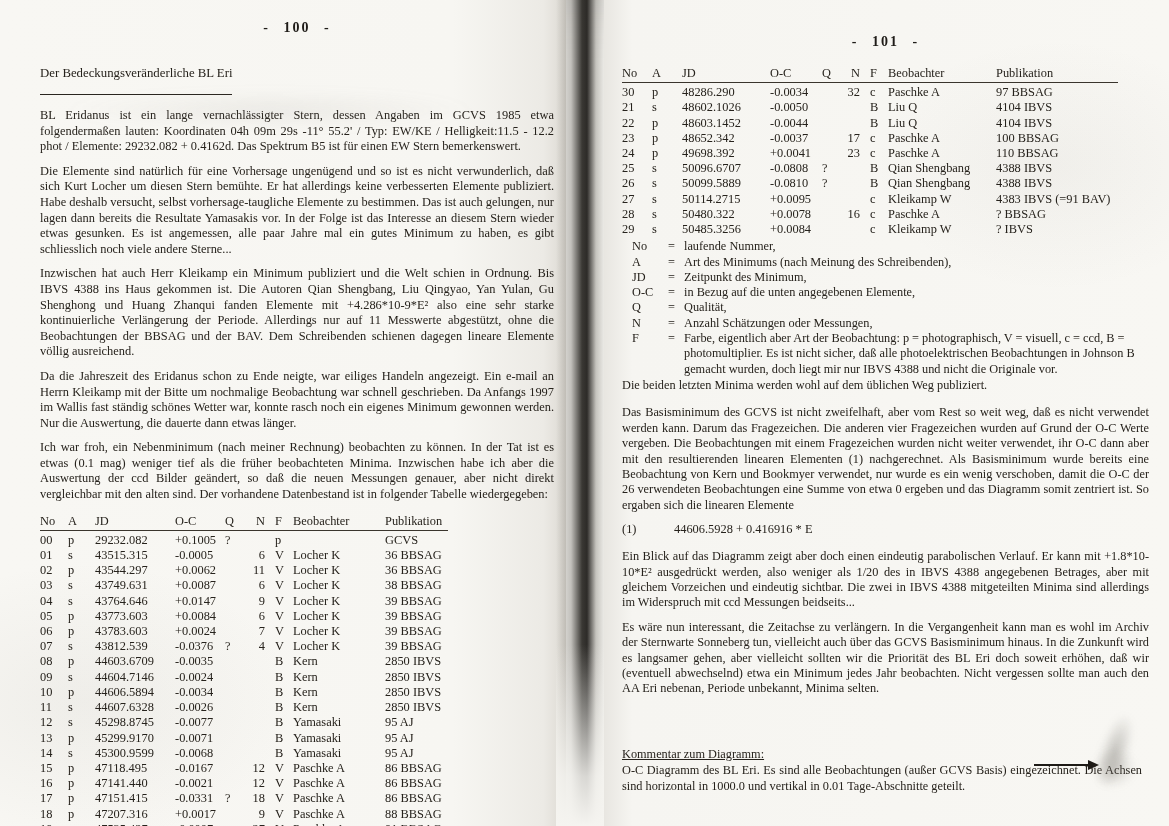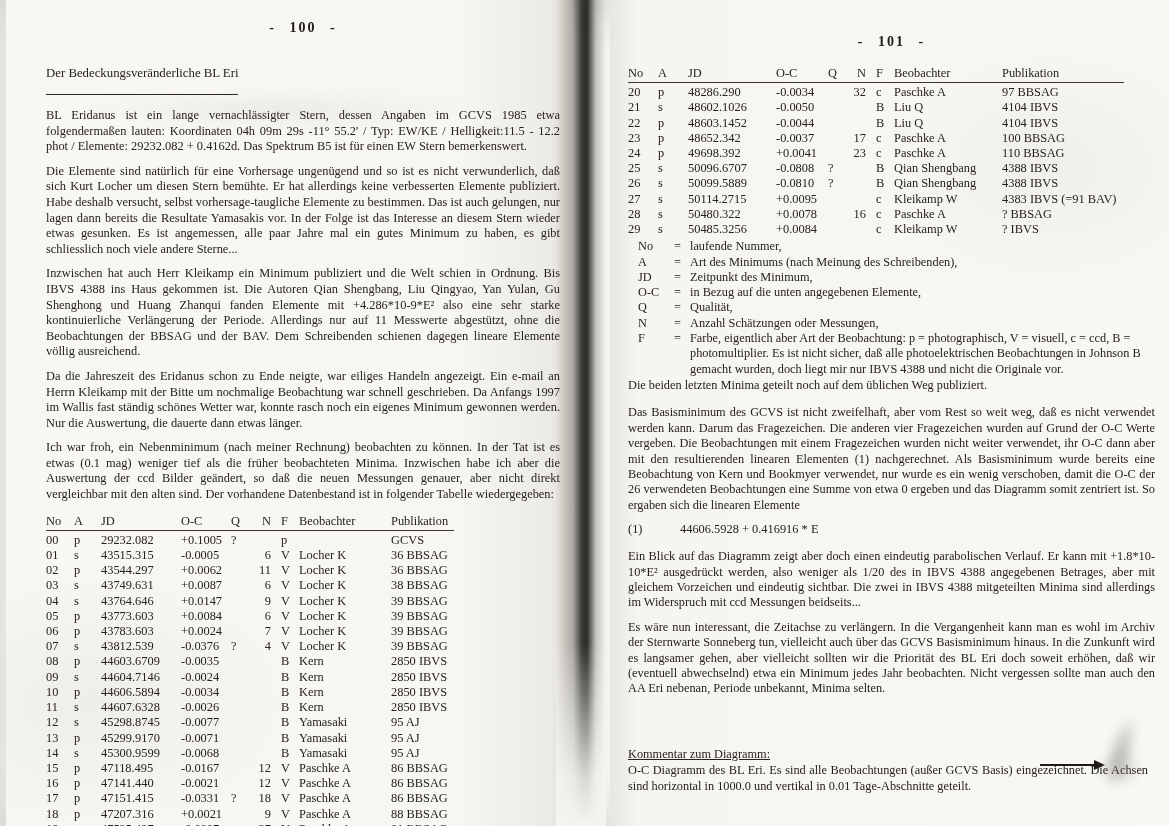--- a/index.html
+++ b/index.html
@@ -1,20 +1,20 @@
 <!DOCTYPE html>
 <html><head>
 <meta charset="utf-8">
 <title>Document</title>
 <style>
   html,body{margin:0;padding:0;}
   body{width:1169px;height:826px;background:#dddbd6;font-family:"Liberation Serif","DejaVu Serif",serif;}
   #canvas{position:relative;width:1169px;height:826px;overflow:hidden;background:#f4f3ef;
     box-shadow:inset 0 0 60px rgba(60,55,48,0.18);}
-  .page{position:absolute;top:0;height:826px;color:#26221c;margin-left:6px;}
+  .page{position:absolute;top:0;height:826px;color:#26221c;}
   #page-left{left:0;width:566px;background:
     radial-gradient(ellipse 300px 200px at 15% 85%, rgba(120,115,105,0.07), rgba(0,0,0,0) 70%),
     linear-gradient(90deg,#f8f7f3 0%,#f7f6f2 80%,#eceae5 96%,#dcd9d2 100%);}
   #page-right{left:604px;width:565px;background:
     radial-gradient(ellipse 260px 180px at 80% 20%, rgba(120,115,105,0.06), rgba(0,0,0,0) 70%),
     linear-gradient(90deg,#e8e6e1 0%,#f6f5f1 5%,#f8f7f3 100%);}
   #gutter{position:absolute;top:0;left:556px;width:50px;height:826px;
     background:linear-gradient(90deg,rgba(90,86,78,0) 0%,rgba(80,76,70,0.30) 30%,rgba(32,30,26,0.88) 52%,rgba(28,26,23,0.92) 62%,rgba(90,86,78,0.30) 80%,rgba(90,86,78,0) 100%);}
   #gutter::after{content:'';position:absolute;left:0;top:0;width:100%;height:100%;
     background:linear-gradient(180deg,rgba(246,245,241,0) 78%,rgba(246,245,241,0.85) 94%,#f5f4f0 100%);}
@@ -296,21 +296,21 @@
               <div class="c4">?</div>
               <div class="c5">18</div>
               <div class="c6">V</div>
               <div class="c7">Paschke A</div>
               <div class="c8">86 BBSAG</div>
             </div>
             <div class="obs-row">
               <div class="c0">18</div>
               <div class="c1">p</div>
               <div class="c2">47207.316</div>
-              <div class="c3">+0.0021</div>
+              <div class="c3">+0.0017</div>
               <div class="c4"></div>
               <div class="c5">9</div>
               <div class="c6">V</div>
               <div class="c7">Paschke A</div>
               <div class="c8">88 BBSAG</div>
             </div>
             <div class="obs-row">
               <div class="c0">19</div>
               <div class="c1">p</div>
               <div class="c2">47535.427</div>
@@ -338,21 +338,21 @@
             <div class="c2">JD</div>
             <div class="c3">O-C</div>
             <div class="c4">Q</div>
             <div class="c5">N</div>
             <div class="c6">F</div>
             <div class="c7">Beobachter</div>
             <div class="c8">Publikation</div>
           </div>
         <div id="right-table-body">
             <div class="obs-row">
-              <div class="c0">20</div>
+              <div class="c0">30</div>
               <div class="c1">p</div>
               <div class="c2">48286.290</div>
               <div class="c3">-0.0034</div>
               <div class="c4"></div>
               <div class="c5">32</div>
               <div class="c6">c</div>
               <div class="c7">Paschke A</div>
               <div class="c8">97 BBSAG</div>
             </div>
             <div class="obs-row">
@@ -486,21 +486,21 @@
             <span class="legend-key">N</span>
             <span class="legend-eq">=</span>
             <span class="legend-desc">Anzahl Schätzungen oder Messungen,</span>
           </div>
           <div class="legend-row">
             <span class="legend-key">F</span>
             <span class="legend-eq">=</span>
             <span class="legend-desc">Farbe, eigentlich aber Art der Beobachtung:  p = photographisch, V = visuell, c = ccd, B = photomultiplier. Es ist nicht sicher, daß alle photoelektrischen Beobachtungen in Johnson B  gemacht wurden, doch liegt mir nur IBVS 4388 und nicht die Originale vor.</span>
           </div>
         </div>
-      <div class="legend-note">Die beiden letzten Minima geteilt noch auf dem üblichen Weg publiziert.</div>
+      <div class="legend-note">Die beiden letzten Minima werden wohl auf dem üblichen Weg publiziert.</div>
       <p class="para" style="margin-top:12px;">Das Basisminimum des GCVS ist nicht zweifelhaft, aber vom Rest so weit weg, daß es nicht verwendet werden kann. Darum das Fragezeichen. Die anderen vier Fragezeichen wurden auf Grund der O-C Werte vergeben. Die Beobachtungen mit einem Fragezeichen wurden nicht weiter verwendet, ihr O-C dann aber mit den resultierenden linearen Elementen (1) nachgerechnet. Als Basisminimum wurde bereits eine Beobachtung von Kern und Bookmyer verwendet, nur wurde es ein wenig verschoben, damit die O-C der 26 verwendeten Beobachtungen eine Summe von etwa 0 ergeben und das Diagramm somit zentriert ist. So ergaben sich die linearen Elemente</p>
       <div class="equation-line">
         <span class="equation-label">(1)</span><span>44606.5928 + 0.416916 * E</span>
       </div>
       <p class="para" style="margin-top:12px;">Ein Blick auf das Diagramm zeigt aber doch einen eindeutig parabolischen Verlauf. Er kann mit +1.8*10-10*E² ausgedrückt werden, also weniger als 1/20 des in IBVS 4388 angegebenen Betrages, aber mit gleichem Vorzeichen und eindeutig sichtbar. Die zwei in IBVS 4388 mitgeteilten Minima sind allerdings im Widerspruch mit ccd Messungen beidseits...</p>
       <p class="para">Es wäre nun interessant, die Zeitachse zu verlängern. In die Vergangenheit kann man es wohl im Archiv der Sternwarte Sonneberg tun, vielleicht auch über das GCVS Basisminimum hinaus. In die Zunkunft wird es langsamer gehen, aber vielleicht sollten wir die Priorität des BL Eri doch soweit erhöhen, daß wir (eventuell abwechselnd) etwa ein Minimum jedes Jahr beobachten. Nicht vergessen sollte man auch den AA Eri nebenan, Periode unbekannt, Minima selten.</p>
       <div class="comment-block">
         <div class="comment-title">Kommentar zum Diagramm:</div>
         <div class="comment-body">O-C Diagramm des BL Eri. Es sind alle Beobachtungen (außer GCVS Basis) eingezeichnet. Die Achsen sind horizontal in 1000.0 und vertikal in 0.01 Tage-Abschnitte geteilt.</div>
       </div>

